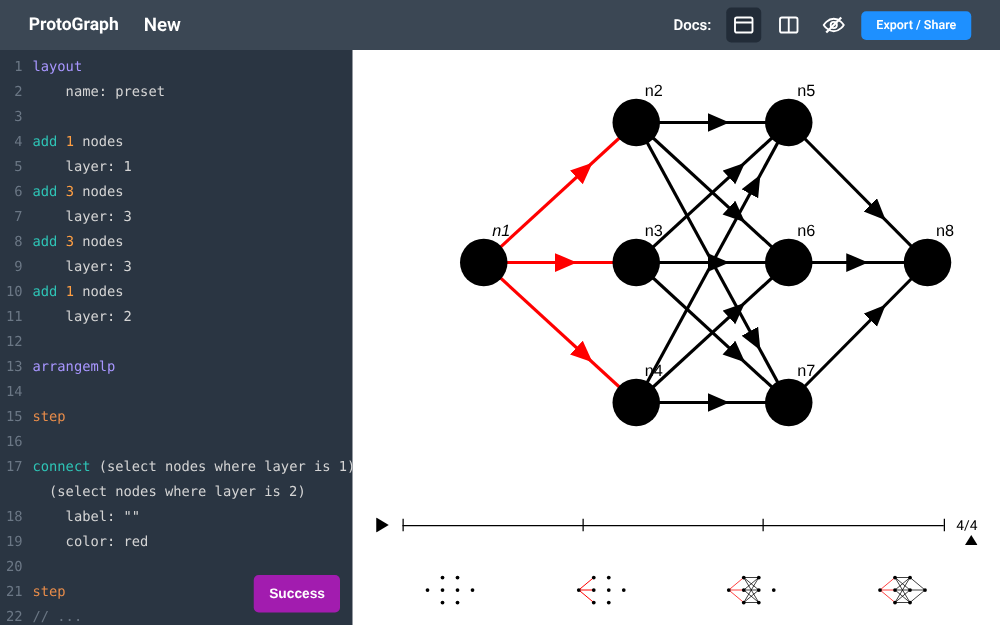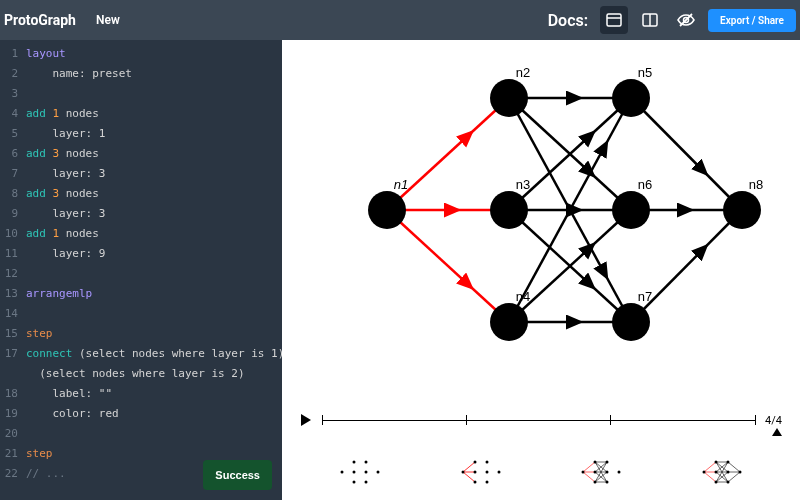--- a/index.html
+++ b/index.html
@@ -1,36 +1,36 @@
 <!DOCTYPE html>
 <html><head>
 <meta charset="utf-8">
 <style>
 * { margin: 0; padding: 0; box-sizing: border-box; }
 body { font-family: -apple-system, BlinkMacSystemFont, "Segoe UI", Roboto, sans-serif; background: #2a3542; width: 800px; height: 500px; overflow: hidden; }
-.header { background: #3b4754; height: 40px; display: flex; align-items: center; padding: 0 4px; color: white; }
+.header { background: #3b4754; height: 40px; display: flex; align-items: center; padding: 0 23px; color: white; }
 .logo { font-weight: 700; font-size: 14px; }
-.new-btn { margin-left: 20px; font-size: 12px; font-weight: 600; cursor: pointer; }
+.new-btn { margin-left: 20px; font-size: 15px; font-weight: 600; cursor: pointer; }
 .header-right { margin-left: auto; display: flex; align-items: center; gap: 8px; }
-.docs-label { font-size: 16px; font-weight: 600; margin-right: 4px; }
+.docs-label { font-size: 12px; font-weight: 600; margin-right: 4px; }
 .icon-btn { width: 28px; height: 28px; display: flex; align-items: center; justify-content: center; cursor: pointer; border-radius: 4px; }
 .icon-btn.active { background: #222c38; }
 .export-btn { background: #1e90ff; color: white; padding: 6px 12px; border-radius: 4px; font-size: 10px; font-weight: 600; cursor: pointer; }
 .main { display: flex; height: 460px; }
 .editor { width: 282px; background: #2a3542; color: #d4d4d4; font-family: "SF Mono", Menlo, Consolas, monospace; font-size: 11px; line-height: 20px; overflow: hidden; position: relative; }
 .code-lines { padding: 4px 0; }
 .code-line { display: flex; padding-right: 8px; white-space: pre; }
 .ln { width: 18px; text-align: right; color: #6b7785; margin-right: 8px; flex-shrink: 0; }
 .kw { color: #a896ff; }
 .cmd { color: #2ec4b6; }
 .num { color: #ff9f43; }
 .step { color: #e78c4a; }
 .txt { color: #d4d4d4; }
 .cmt { color: #6b7785; }
-.success { position: absolute; bottom: 10px; right: 10px; background: #14532d; color: white; padding: 5px 12px; border-radius: 4px; font-size: 11px; font-family: -apple-system, sans-serif; font-weight: 600; }
+.success { position: absolute; bottom: 10px; right: 10px; background: #a21caf; color: white; padding: 5px 12px; border-radius: 4px; font-size: 11px; font-family: -apple-system, sans-serif; font-weight: 600; }
 .canvas { flex: 1; background: white; position: relative; }
 .graph { position: absolute; top: 0; left: 0; right: 0; bottom: 100px; }
 .node { position: absolute; width: 38px; height: 38px; border-radius: 50%; background: black; transform: translate(-50%, -50%); }
 .node-label { position: absolute; font-size: 13px; transform: translate(-50%, -100%); font-family: Arial, sans-serif; }
 .timeline { position: absolute; bottom: 70px; left: 18px; right: 18px; display: flex; align-items: center; gap: 10px; }
 .play { cursor: pointer; }
 .tl-track { flex: 1; height: 1px; background: black; position: relative; }
 .tl-tick { position: absolute; width: 1px; height: 10px; background: black; top: -5px; }
 .tl-count { font-size: 11px; }
 .tl-marker { position: absolute; right: 18px; bottom: 60px; }
@@ -74,25 +74,26 @@
         <div class="code-line"><span class="ln">1</span><span class="kw">layout</span></div>
         <div class="code-line"><span class="ln">2</span><span class="txt">    name: preset</span></div>
         <div class="code-line"><span class="ln">3</span></div>
         <div class="code-line"><span class="ln">4</span><span class="cmd">add</span><span class="txt"> </span><span class="num">1</span><span class="txt"> nodes</span></div>
         <div class="code-line"><span class="ln">5</span><span class="txt">    layer: 1</span></div>
         <div class="code-line"><span class="ln">6</span><span class="cmd">add</span><span class="txt"> </span><span class="num">3</span><span class="txt"> nodes</span></div>
         <div class="code-line"><span class="ln">7</span><span class="txt">    layer: 3</span></div>
         <div class="code-line"><span class="ln">8</span><span class="cmd">add</span><span class="txt"> </span><span class="num">3</span><span class="txt"> nodes</span></div>
         <div class="code-line"><span class="ln">9</span><span class="txt">    layer: 3</span></div>
         <div class="code-line"><span class="ln">10</span><span class="cmd">add</span><span class="txt"> </span><span class="num">1</span><span class="txt"> nodes</span></div>
-        <div class="code-line"><span class="ln">11</span><span class="txt">    layer: 9</span></div>
+        <div class="code-line"><span class="ln">11</span><span class="txt">    layer: 2</span></div>
         <div class="code-line"><span class="ln">12</span></div>
         <div class="code-line"><span class="ln">13</span><span class="kw">arrangemlp</span></div>
         <div class="code-line"><span class="ln">14</span></div>
         <div class="code-line"><span class="ln">15</span><span class="step">step</span></div>
+        <div class="code-line"><span class="ln">16</span></div>
         <div class="code-line"><span class="ln">17</span><span class="cmd">connect</span><span class="txt"> (select nodes where layer is 1) to</span></div>
         <div class="code-line"><span class="ln"></span><span class="txt">  (select nodes where layer is 2)</span></div>
         <div class="code-line"><span class="ln">18</span><span class="txt">    label: ""</span></div>
         <div class="code-line"><span class="ln">19</span><span class="txt">    color: red</span></div>
         <div class="code-line"><span class="ln">20</span></div>
         <div class="code-line"><span class="ln">21</span><span class="step">step</span></div>
         <div class="code-line"><span class="ln">22</span><span class="cmt">// ...</span></div>
       </div>
     <div class="success">Success</div>
   </div>

